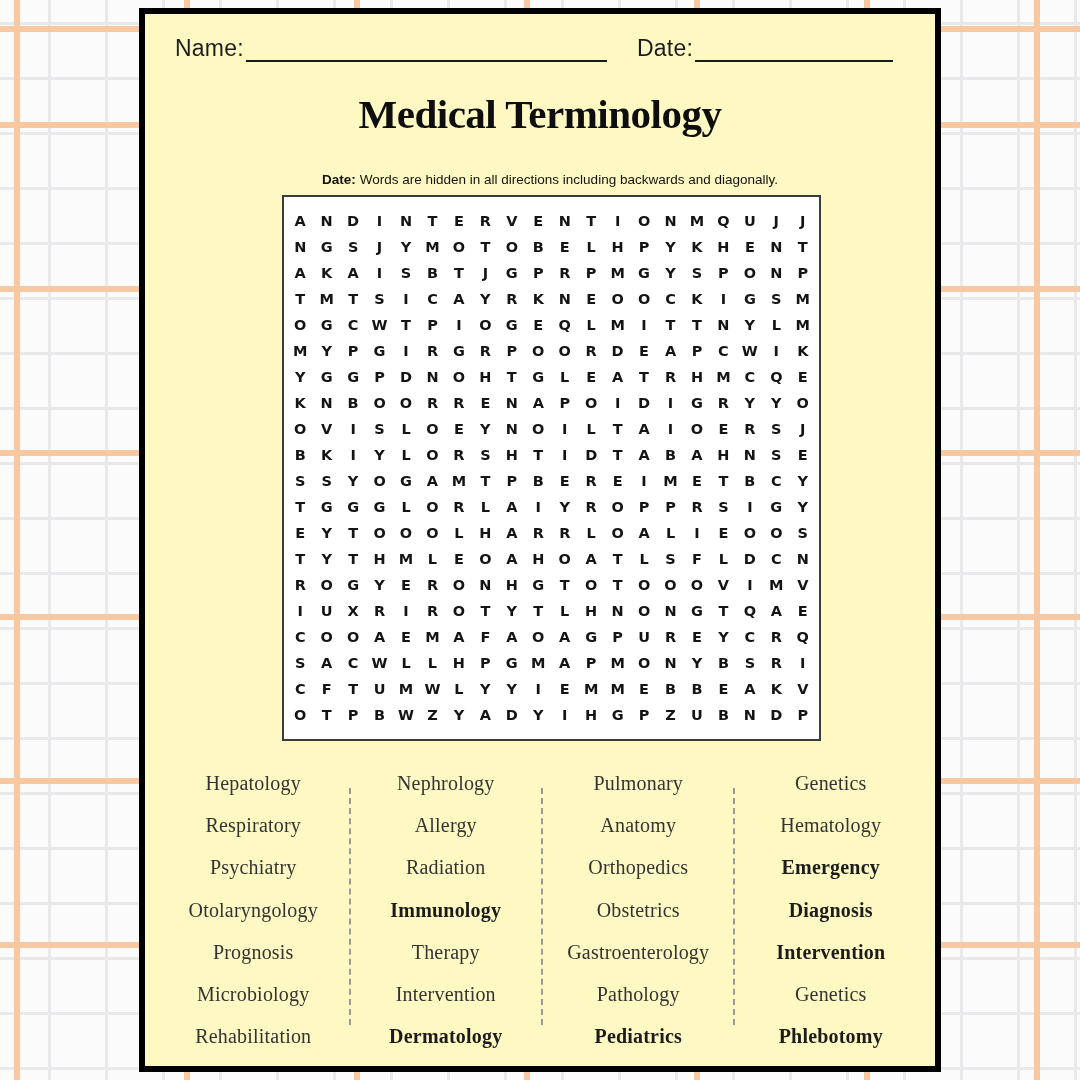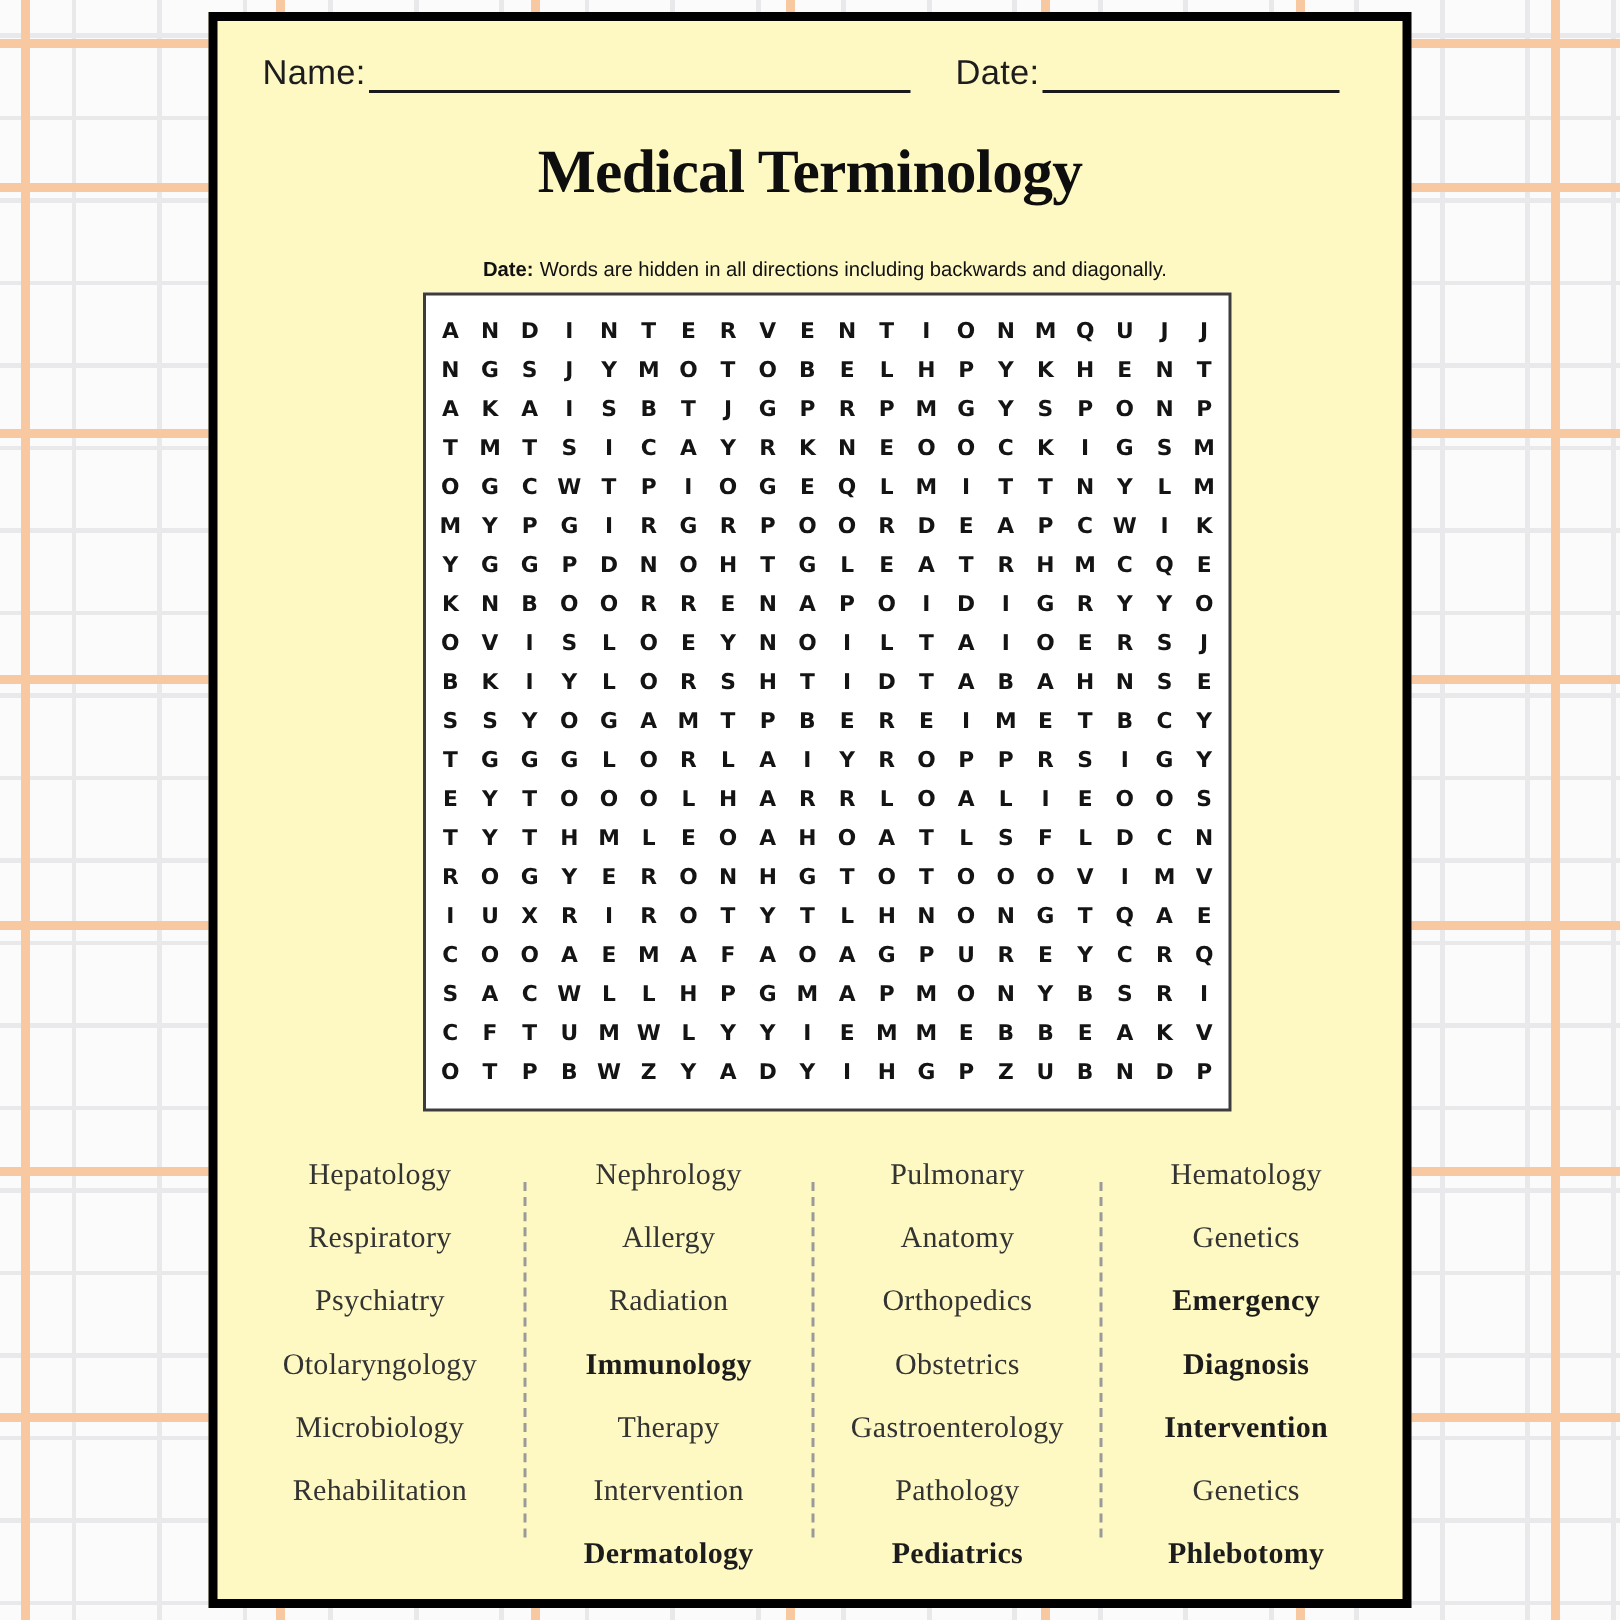--- a/index.html
+++ b/index.html
@@ -497,20 +497,21 @@
   <div class="col-sep sep-1"></div>
   <div class="col-sep sep-2"></div>
   <div class="col-sep sep-3"></div>
 
   <div class="word-list">
       <div class="word-col">
         <div class="word">Hepatology</div>
         <div class="word">Respiratory</div>
         <div class="word">Psychiatry</div>
         <div class="word">Otolaryngology</div>
+        <div class="word">Prognosis</div>
         <div class="word">Microbiology</div>
         <div class="word">Rehabilitation</div>
       </div>
       <div class="word-col">
         <div class="word">Nephrology</div>
         <div class="word">Allergy</div>
         <div class="word">Radiation</div>
         <div class="word bold">Immunology</div>
         <div class="word">Therapy</div>
         <div class="word">Intervention</div>
@@ -519,22 +520,22 @@
       <div class="word-col">
         <div class="word">Pulmonary</div>
         <div class="word">Anatomy</div>
         <div class="word">Orthopedics</div>
         <div class="word">Obstetrics</div>
         <div class="word">Gastroenterology</div>
         <div class="word">Pathology</div>
         <div class="word bold">Pediatrics</div>
       </div>
       <div class="word-col">
+        <div class="word">Genetics</div>
         <div class="word">Hematology</div>
-        <div class="word">Genetics</div>
         <div class="word bold">Emergency</div>
         <div class="word bold">Diagnosis</div>
         <div class="word bold">Intervention</div>
         <div class="word">Genetics</div>
         <div class="word bold">Phlebotomy</div>
       </div>
     </div>
 
 </div>
 

